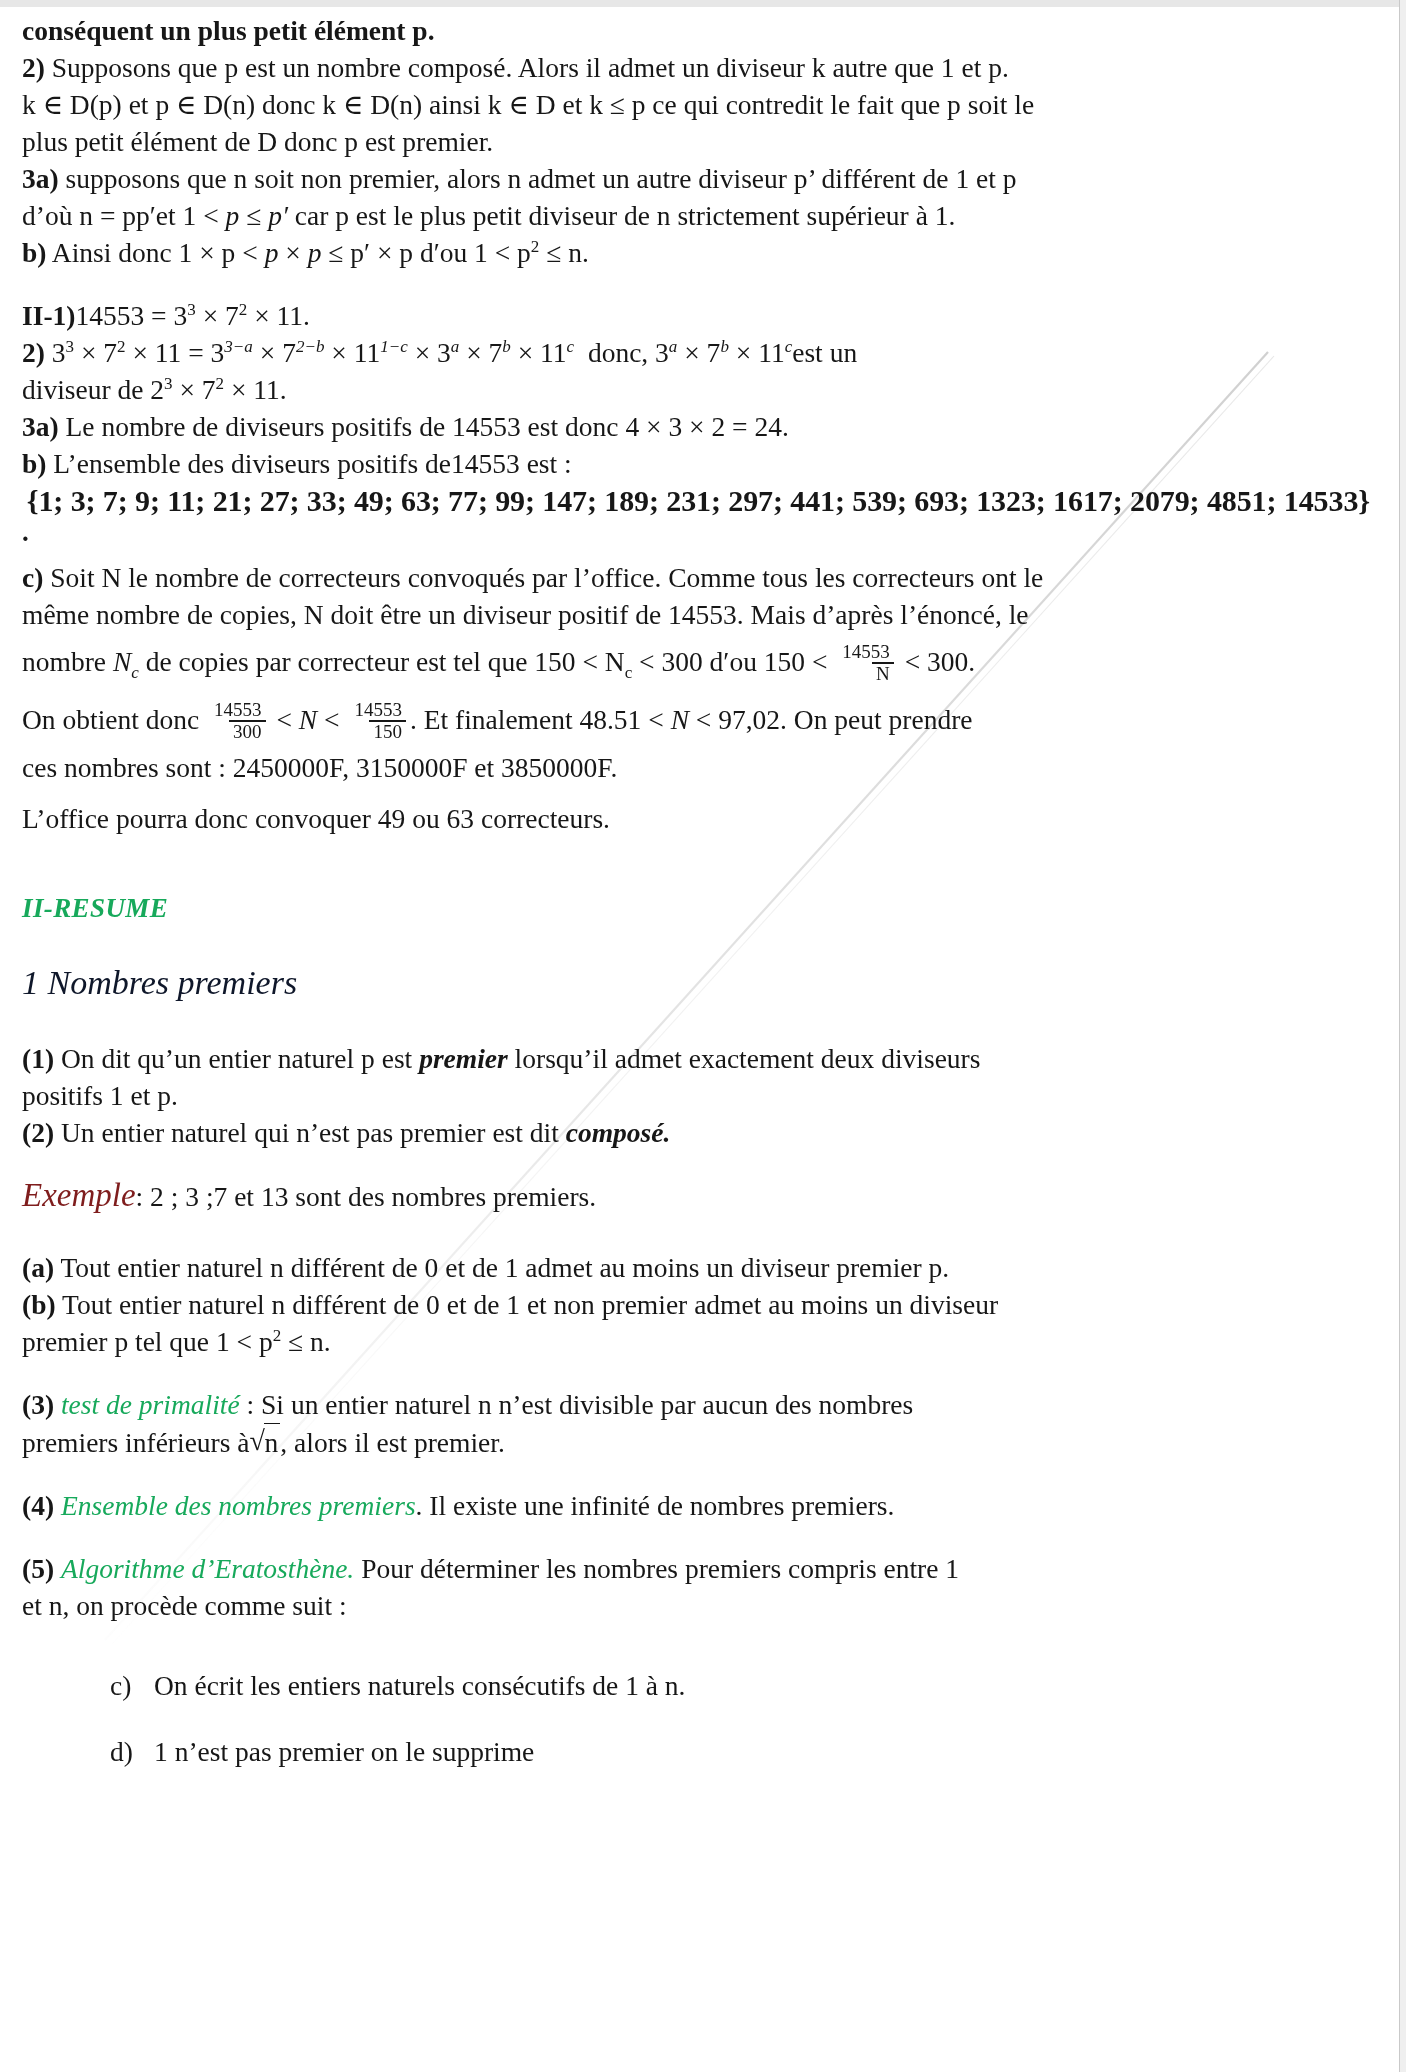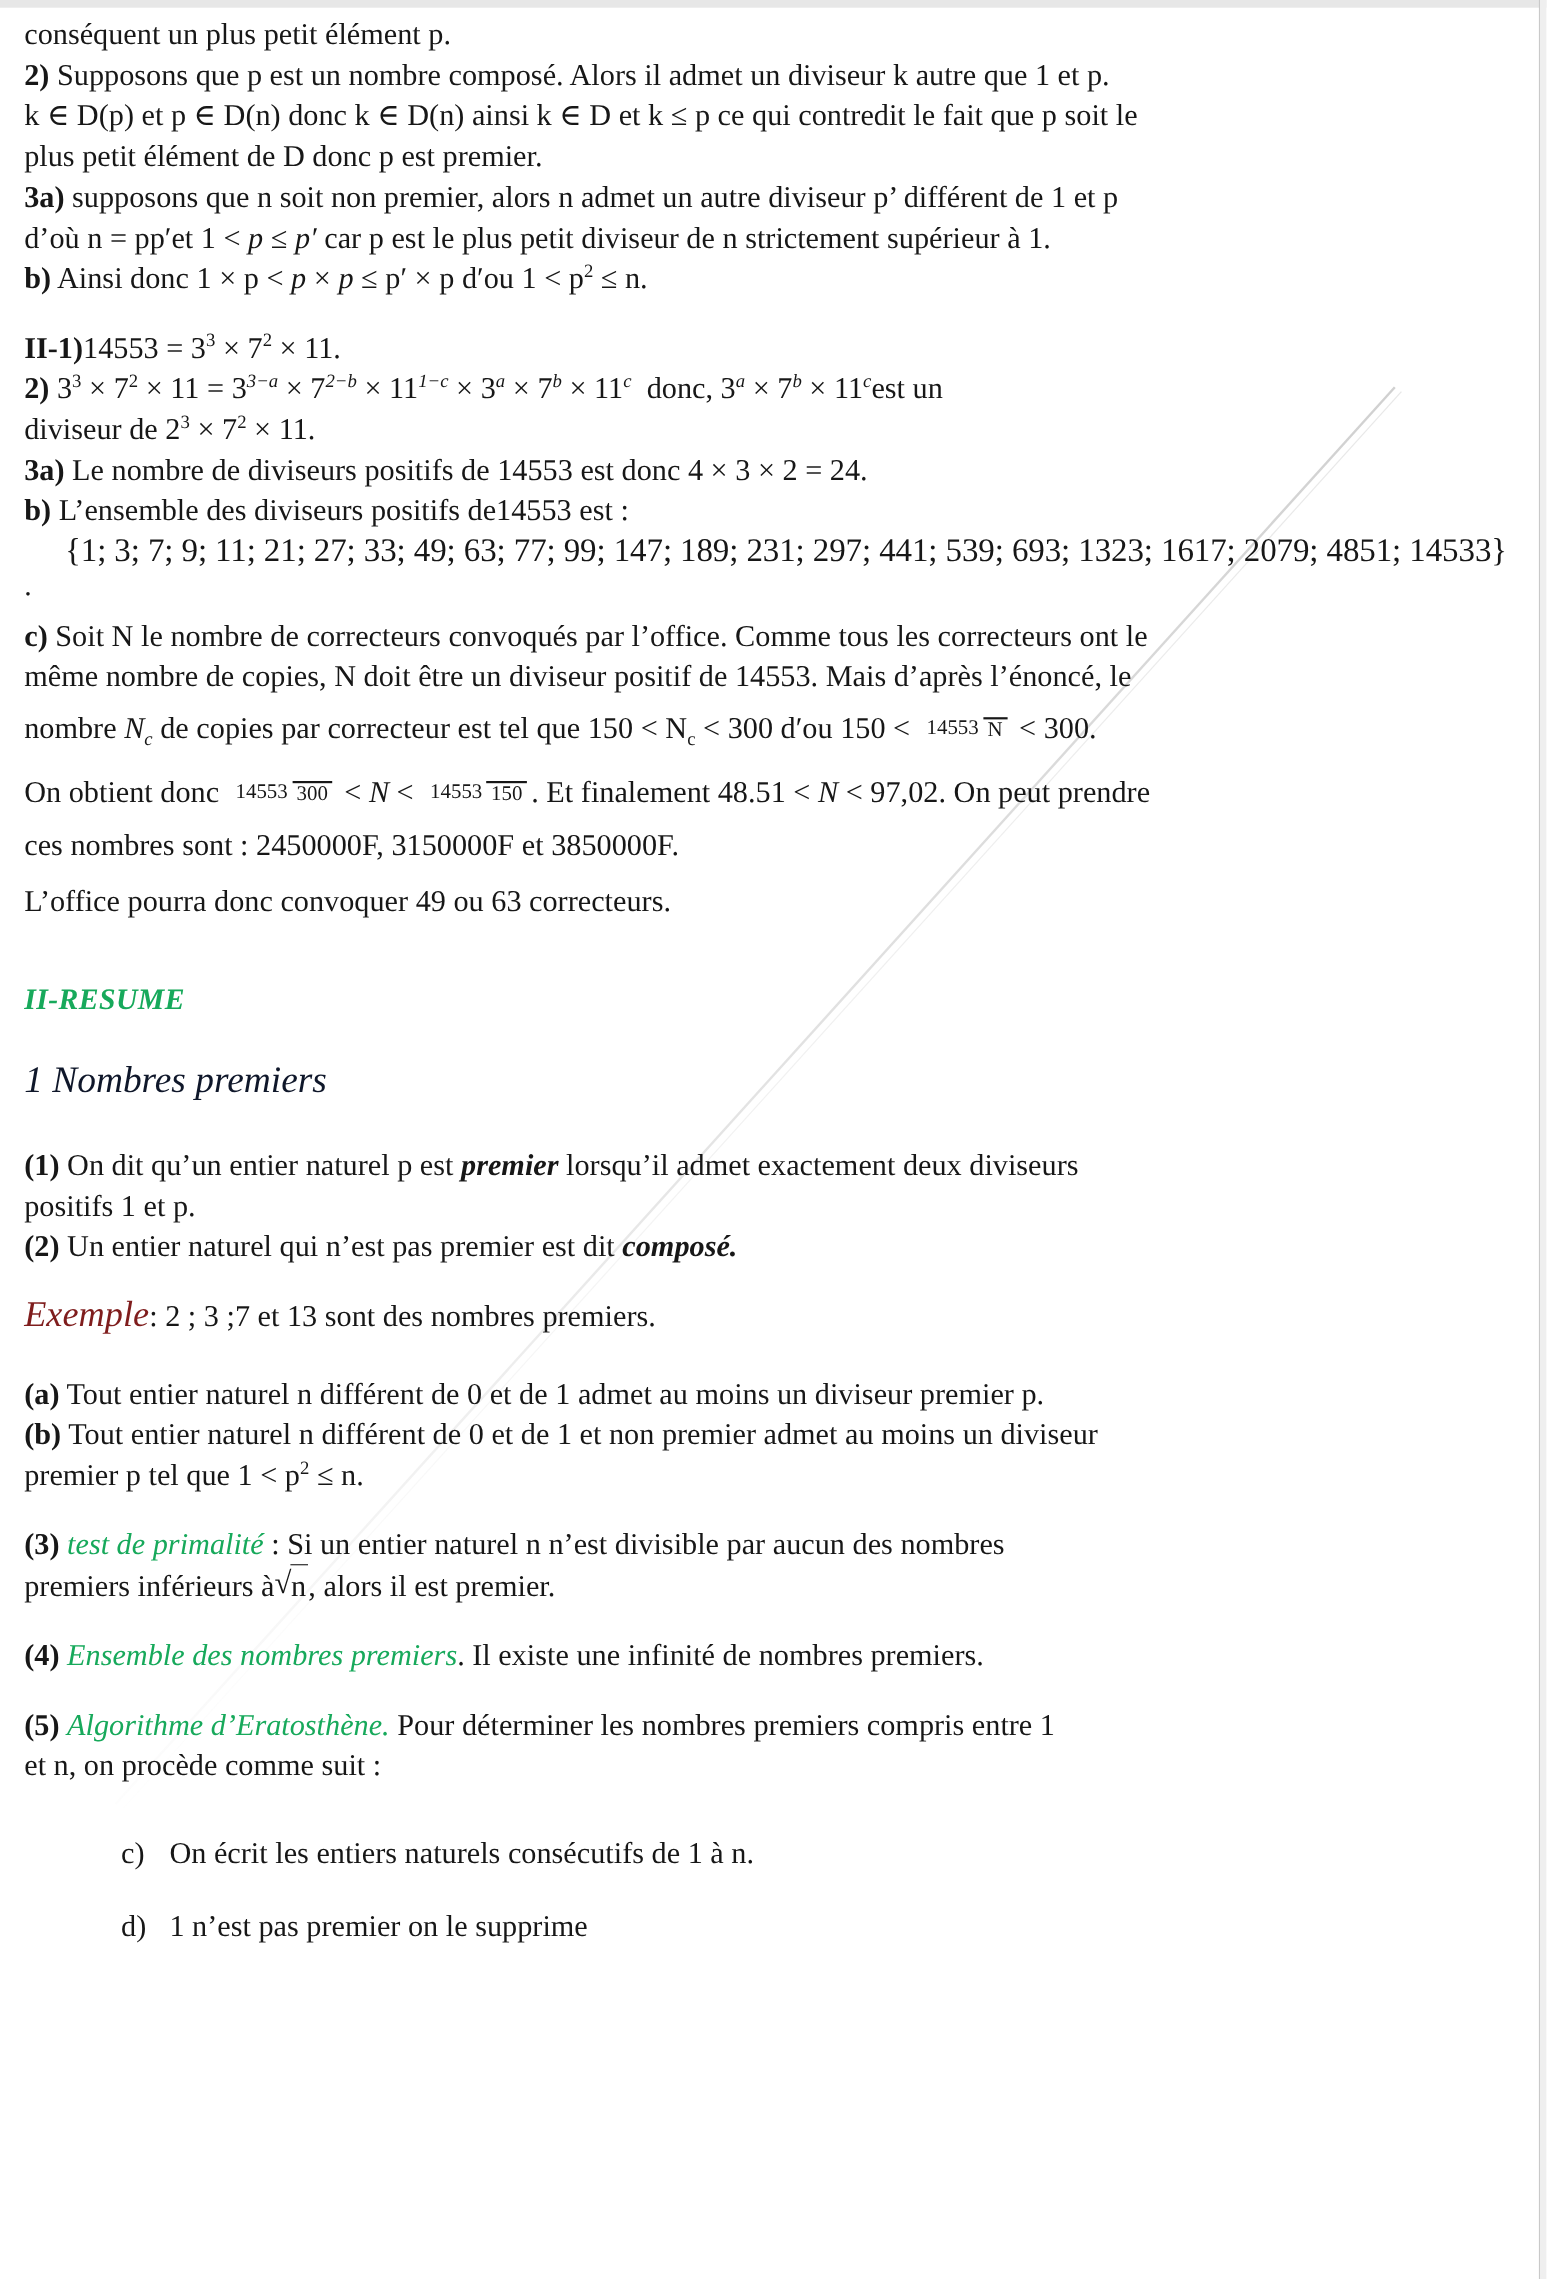--- a/index.html
+++ b/index.html
@@ -42,20 +42,21 @@
     left: 0; top: 0;
     width: 1400px;
     padding: 12px 30px 0 22px;
   }
 
   .line {
     font-size: 27.5px;
     line-height: 37px;
     margin: 0;
     white-space: nowrap;
+    font-weight: bold;
   }
   .wrapline {
     font-size: 27.5px;
     line-height: 37px;
     margin: 0;
   }
   .b { font-weight: bold; }
   .bi { font-weight: bold; font-style: italic; }
   .mi { font-style: italic; }          
   .green {
@@ -67,22 +68,22 @@
   .gap-sm { height: 14px; }
   .gap-md { height: 26px; }
   .gap-lg { height: 34px; }
 
   sup { font-size: 0.62em; vertical-align: super; line-height: 0; }
   sub { font-size: 0.62em; vertical-align: sub; line-height: 0; }
 
   
   .frac {
     display: inline-flex;
-    flex-direction: row;
-    align-items: flex-start;
+    flex-direction: column;
+    align-items: flex-end;
     vertical-align: middle;
     margin: 0 4px;
     position: relative;
     top: -2px;
   }
   .frac .num {
     font-size: 19px;
     line-height: 20px;
     padding: 0 4px;
   }

